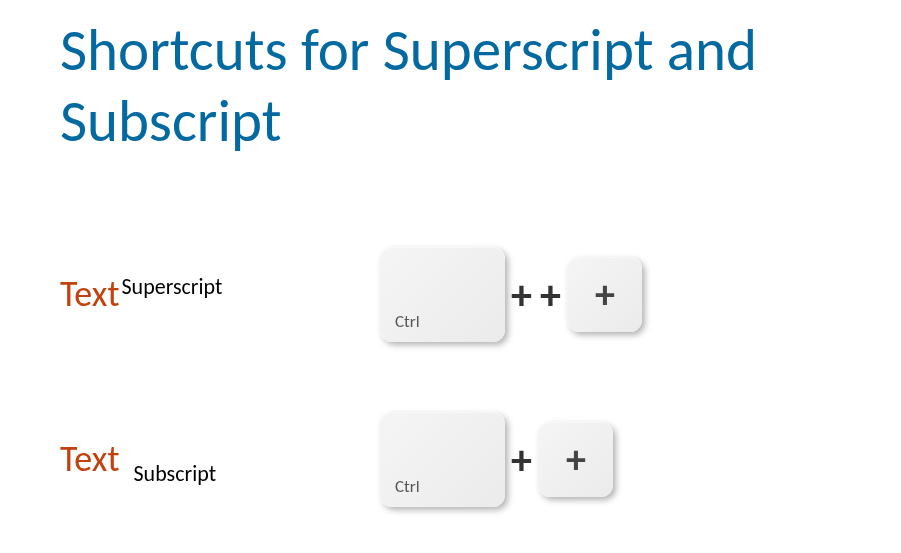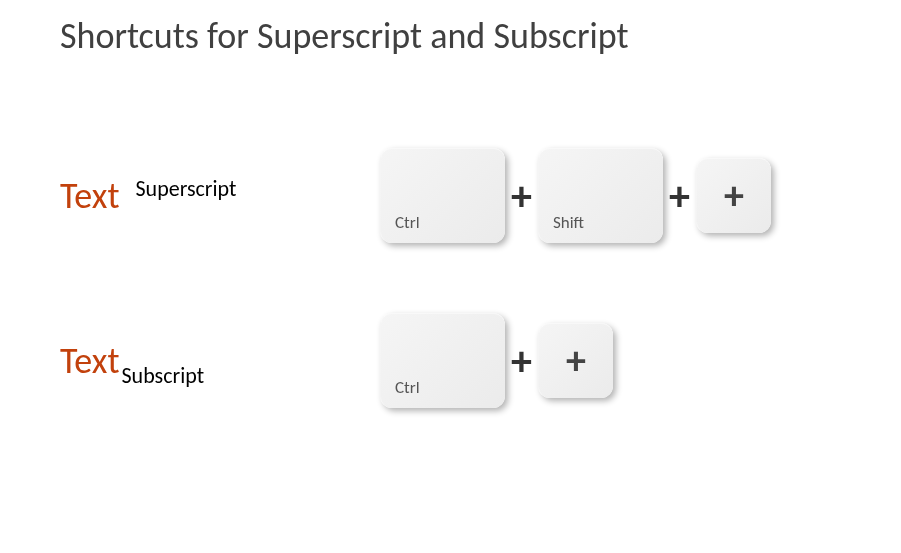--- a/index.html
+++ b/index.html
@@ -10,22 +10,22 @@
     body {
       width: 901px;
       height: 553px;
       background: #ffffff;
       font-family: 'Segoe UI', 'Calibri', Arial, sans-serif;
       padding: 15px 60px;
       position: relative;
       overflow: hidden;
     }
     .title {
-      color: #404040;
-      font-size: 36px;
+      color: #0369a1;
+      font-size: 59px;
       font-weight: 400;
       line-height: 1.2;
       margin-bottom: 90px;
     }
     .shortcut-row {
       display: flex;
       align-items: center;
       margin-bottom: 70px;
     }
     .label-area {
@@ -37,29 +37,29 @@
     .label-base {
       font-size: 36px;
       color: #c2410c;
       font-weight: 400;
     }
     .superscript {
       font-size: 22px;
       color: #000000;
       position: relative;
       top: -12px;
-      margin-left: 16px;
+      margin-left: 2px;
       font-weight: 400;
     }
     .subscript {
       font-size: 22px;
       color: #000000;
       position: relative;
       top: 10px;
-      margin-left: 2px;
+      margin-left: 14px;
       font-weight: 400;
     }
     .keys-area {
       display: flex;
       align-items: center;
       gap: 4px;
     }
     .key {
       background: linear-gradient(135deg, #f5f5f5 0%, #ebebeb 100%);
       border-radius: 12px;
@@ -109,23 +109,20 @@
 <div class="shortcut-row">
   <div class="label-area">
     <span class="label-base">Text</span>
     <span class="superscript">Superscript</span>
   </div>
   <div class="keys-area">
     <div class="key key-wide">
       <span class="key-label">Ctrl</span>
     </div>
     <span class="plus-sep">+</span>
-    <div class="key key-wide">
-      <span class="key-label">Shift</span>
-    </div>
     <span class="plus-sep">+</span>
     <div class="key key-small">
       <span class="key-glyph">+</span>
     </div>
   </div>
 </div>
 
 <div class="shortcut-row">
   <div class="label-area">
     <span class="label-base">Text</span>

